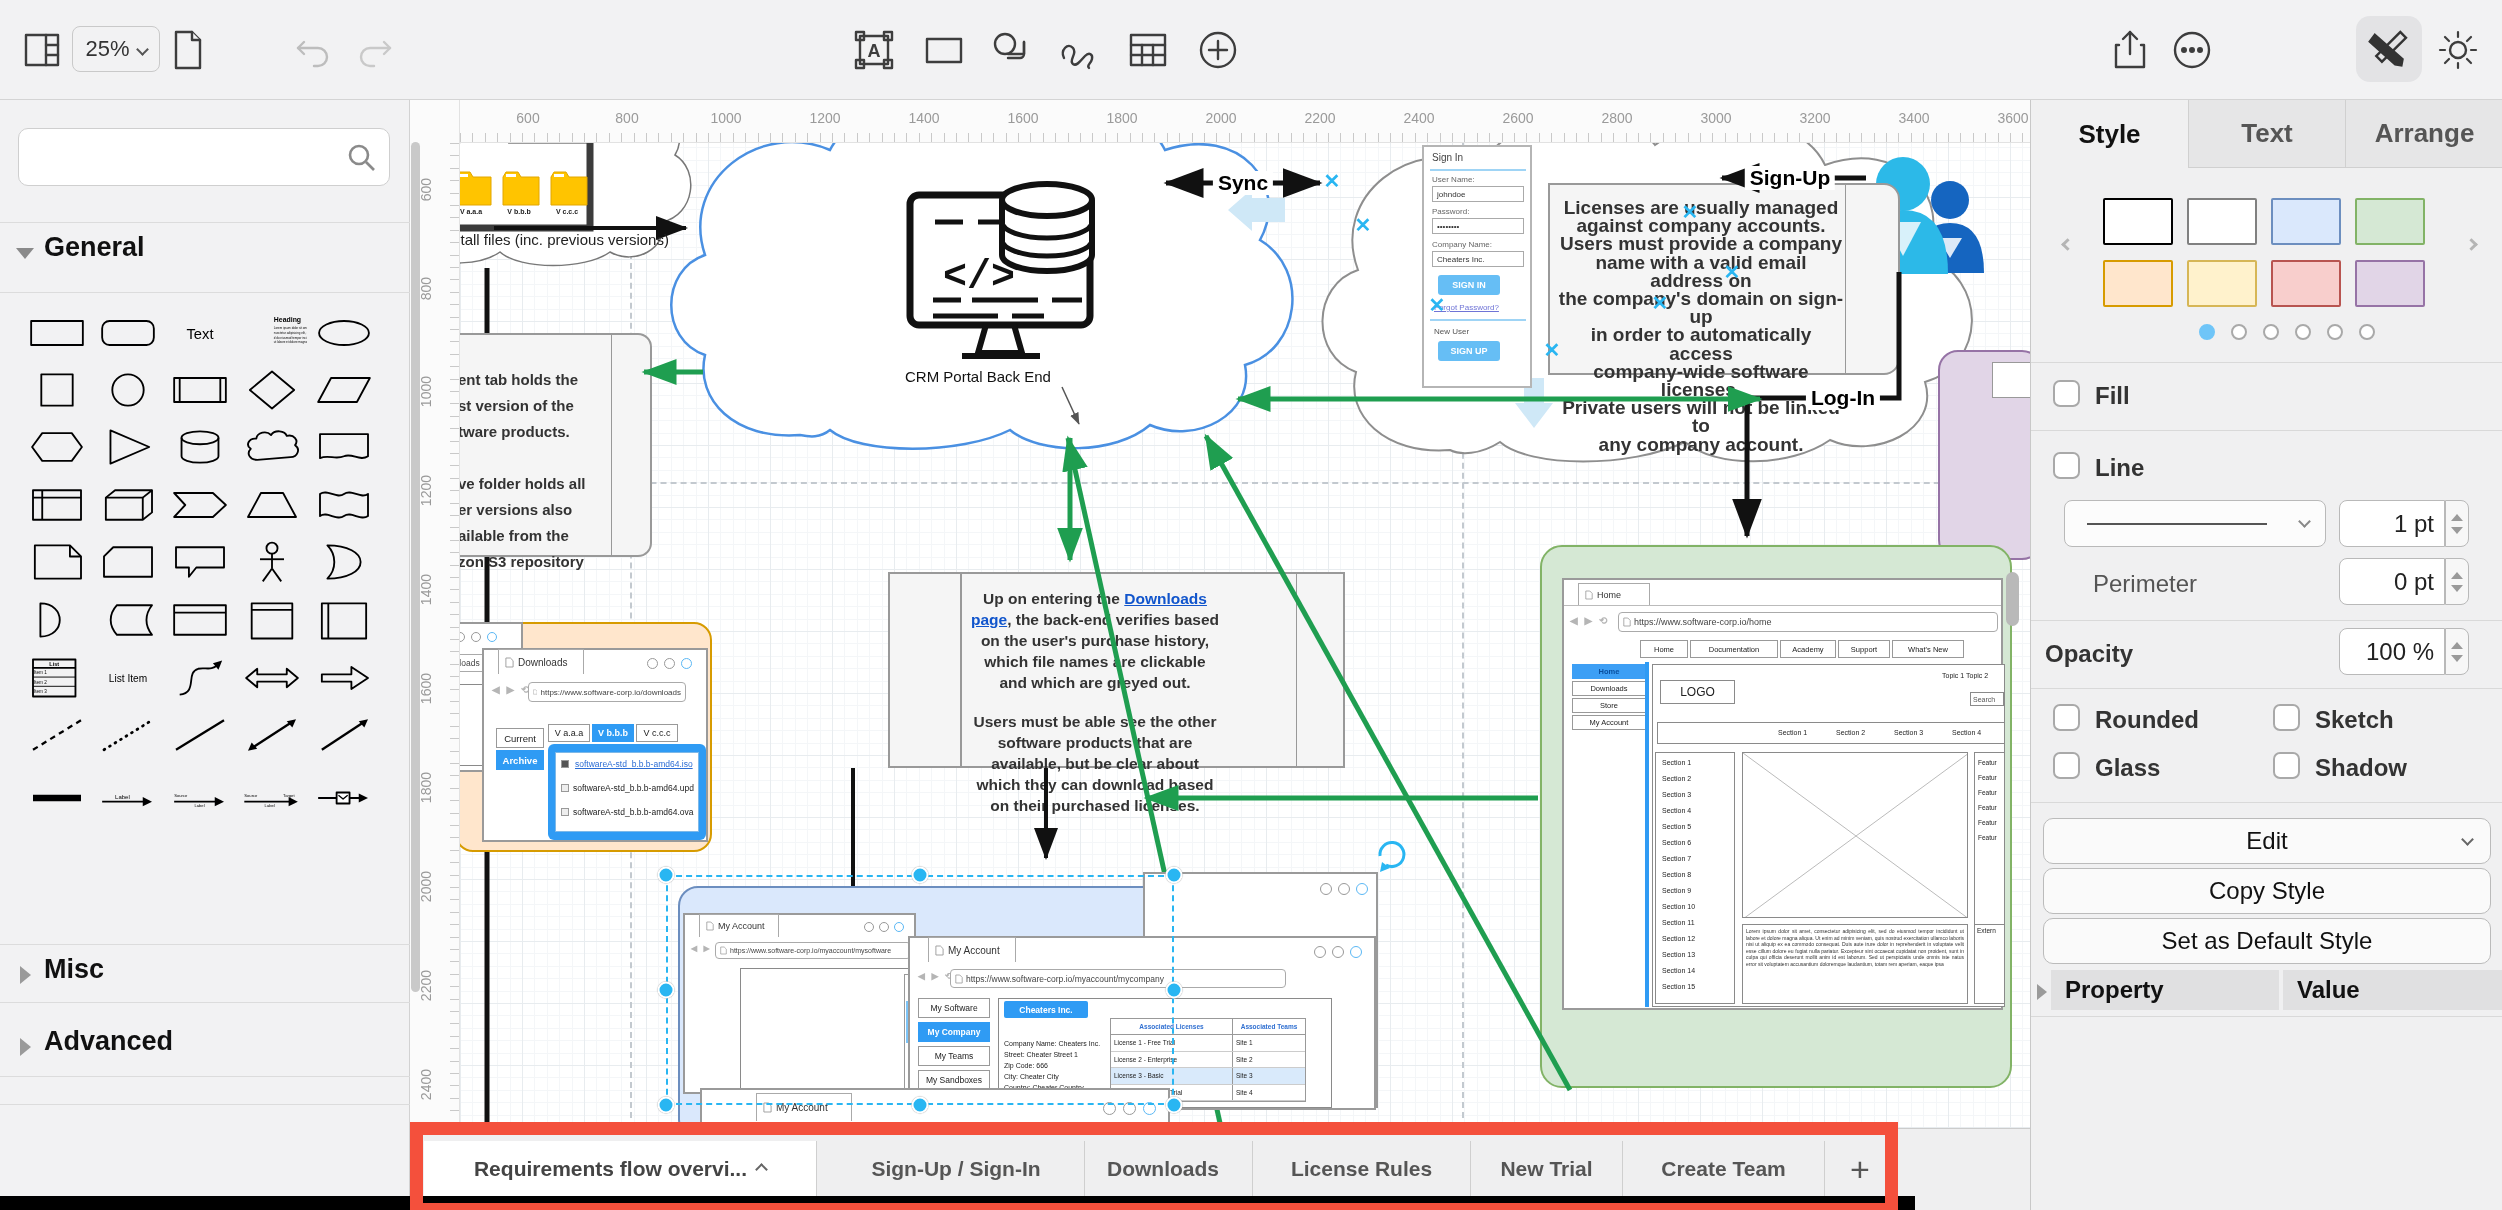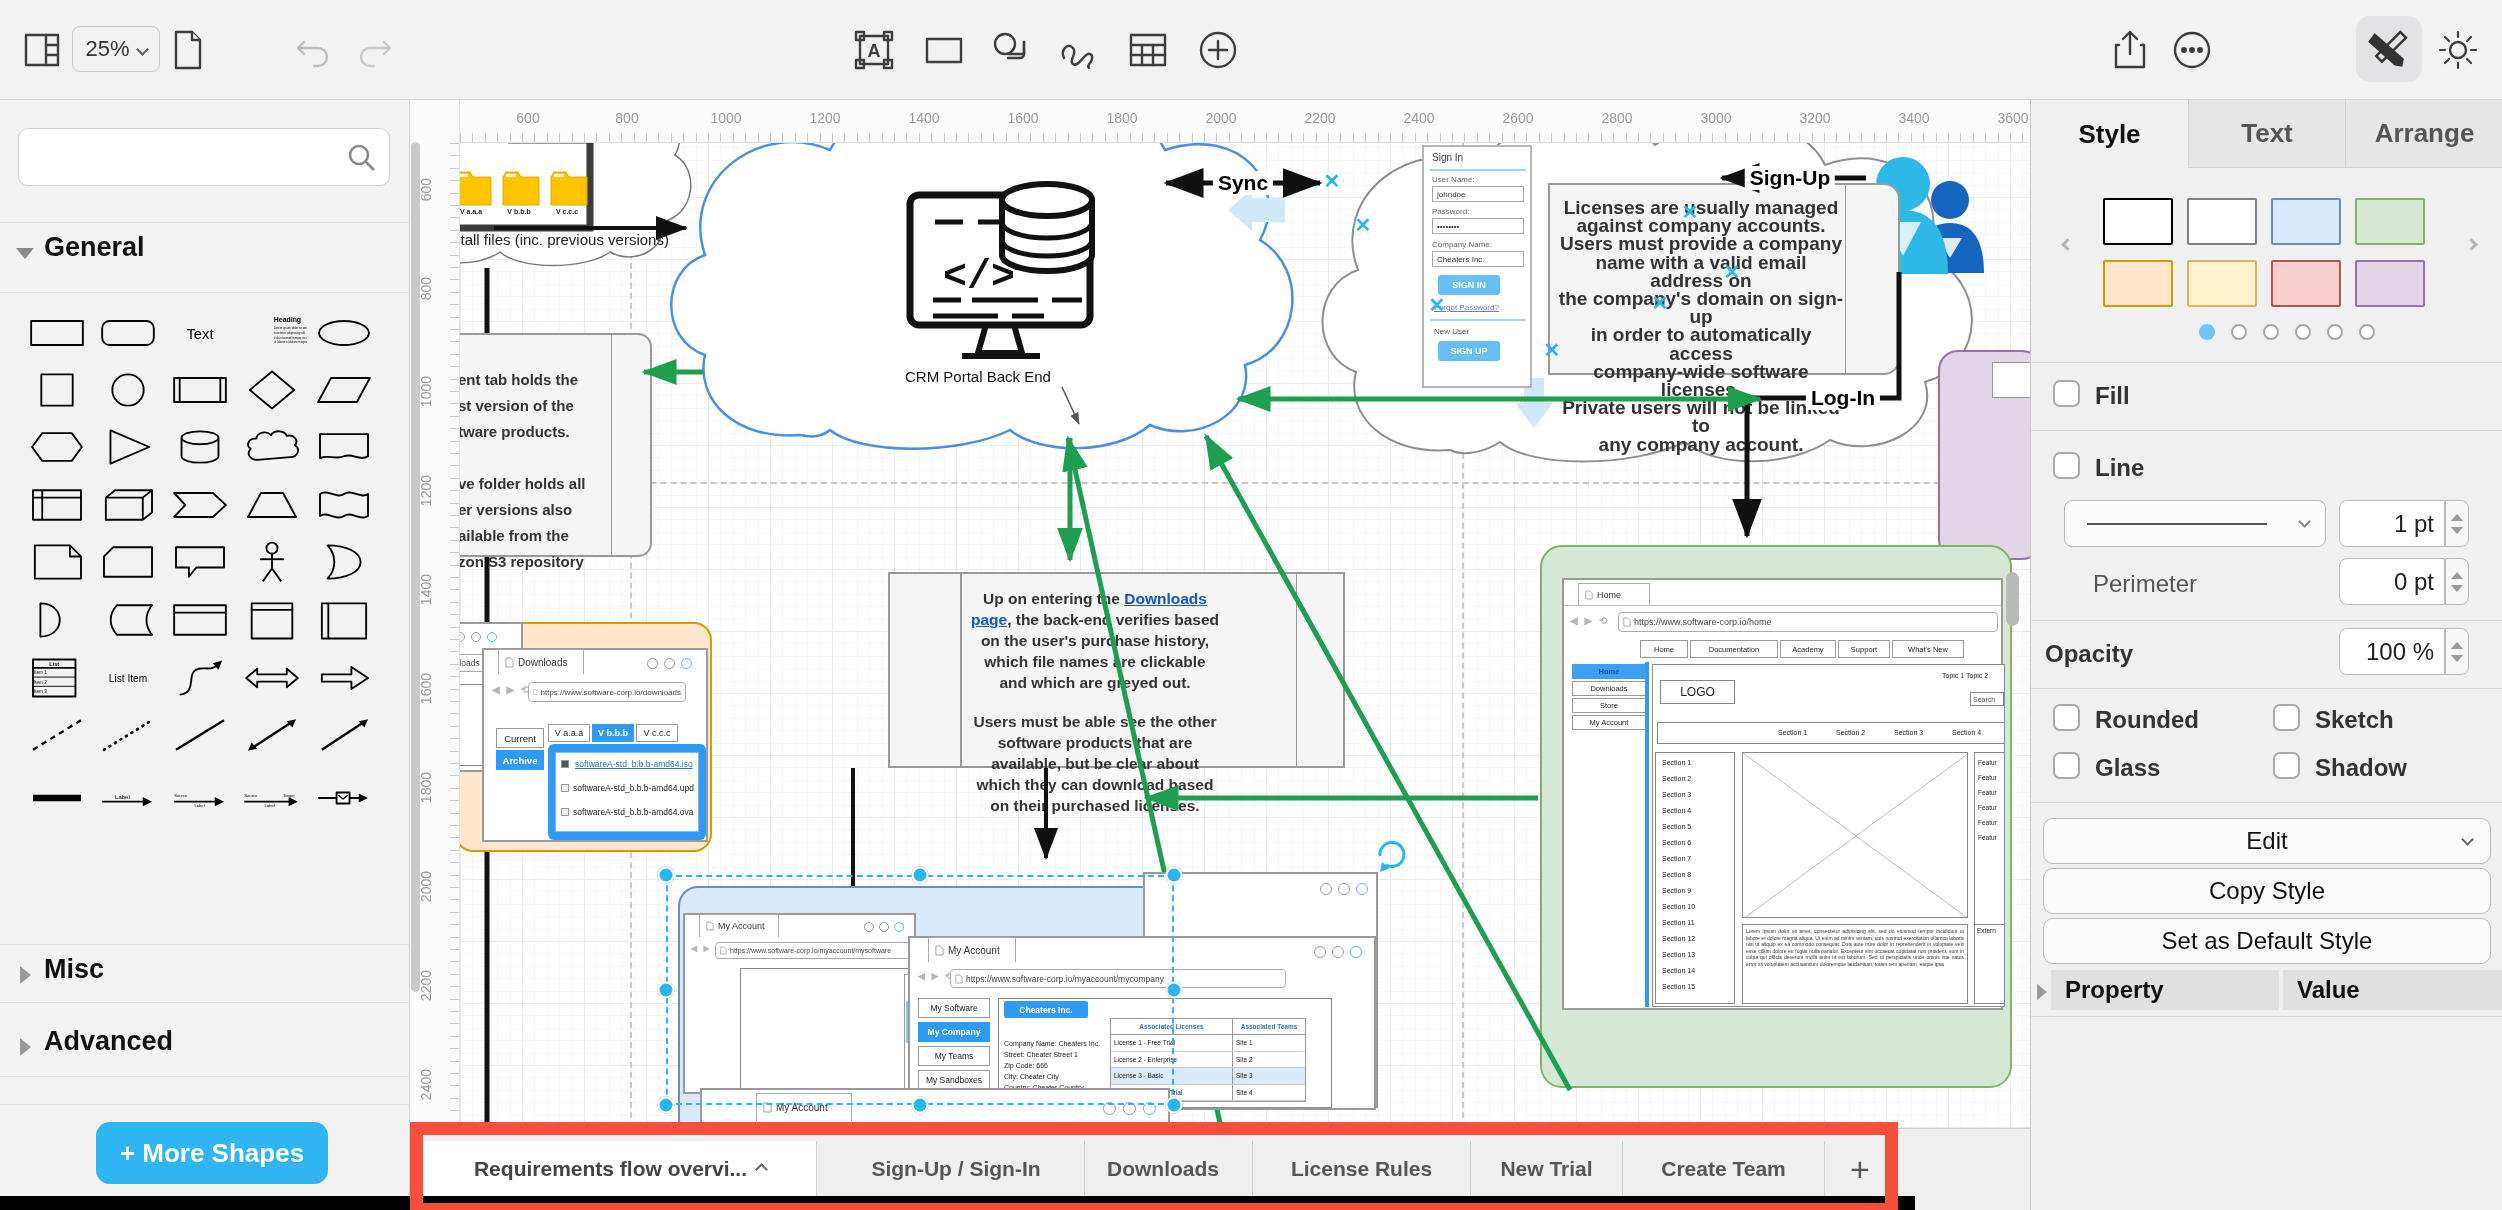--- a/index.html
+++ b/index.html
@@ -350,21 +350,20 @@
           </svg></div>
       </div>
     <div class="hr" style="top:844px"></div>
     <div class="tri" style="left:20px;top:866px;border-top:9px solid transparent;border-bottom:9px solid transparent;border-left:11px solid #9a9a9a"></div>
     <div class="sec" style="top:854px">Misc</div>
     <div class="hr" style="top:902px"></div>
     <div class="tri" style="left:20px;top:938px;border-top:9px solid transparent;border-bottom:9px solid transparent;border-left:11px solid #9a9a9a"></div>
     <div class="sec" style="top:926px">Advanced</div>
     <div class="hr" style="top:976px"></div>
     <div class="hr" style="top:1004px"></div>
-    <div class="abs" style="left:96px;top:1022px;width:232px;height:62px;background:#2fb4f4;border-radius:14px;display:flex;align-items:center;justify-content:center;color:#fff;font-size:26px;font-weight:700">+ More Shapes</div>
   </div>
   <div class="abs" style="left:411px;top:142px;width:9px;height:850px;background:#c9c9c9;border-radius:5px;z-index:3"></div>
 
   <div id="rulerTop">
       <span class="rnum" style="left: 48px; top: 10px; width: 40px; text-align: center; position: absolute;">600</span>
       <span class="rnum" style="left: 147px; top: 10px; width: 40px; text-align: center; position: absolute;">800</span>
       <span class="rnum" style="left: 246px; top: 10px; width: 40px; text-align: center; position: absolute;">1000</span>
       <span class="rnum" style="left: 345px; top: 10px; width: 40px; text-align: center; position: absolute;">1200</span>
       <span class="rnum" style="left: 444px; top: 10px; width: 40px; text-align: center; position: absolute;">1400</span>
       <span class="rnum" style="left: 543px; top: 10px; width: 40px; text-align: center; position: absolute;">1600</span>

